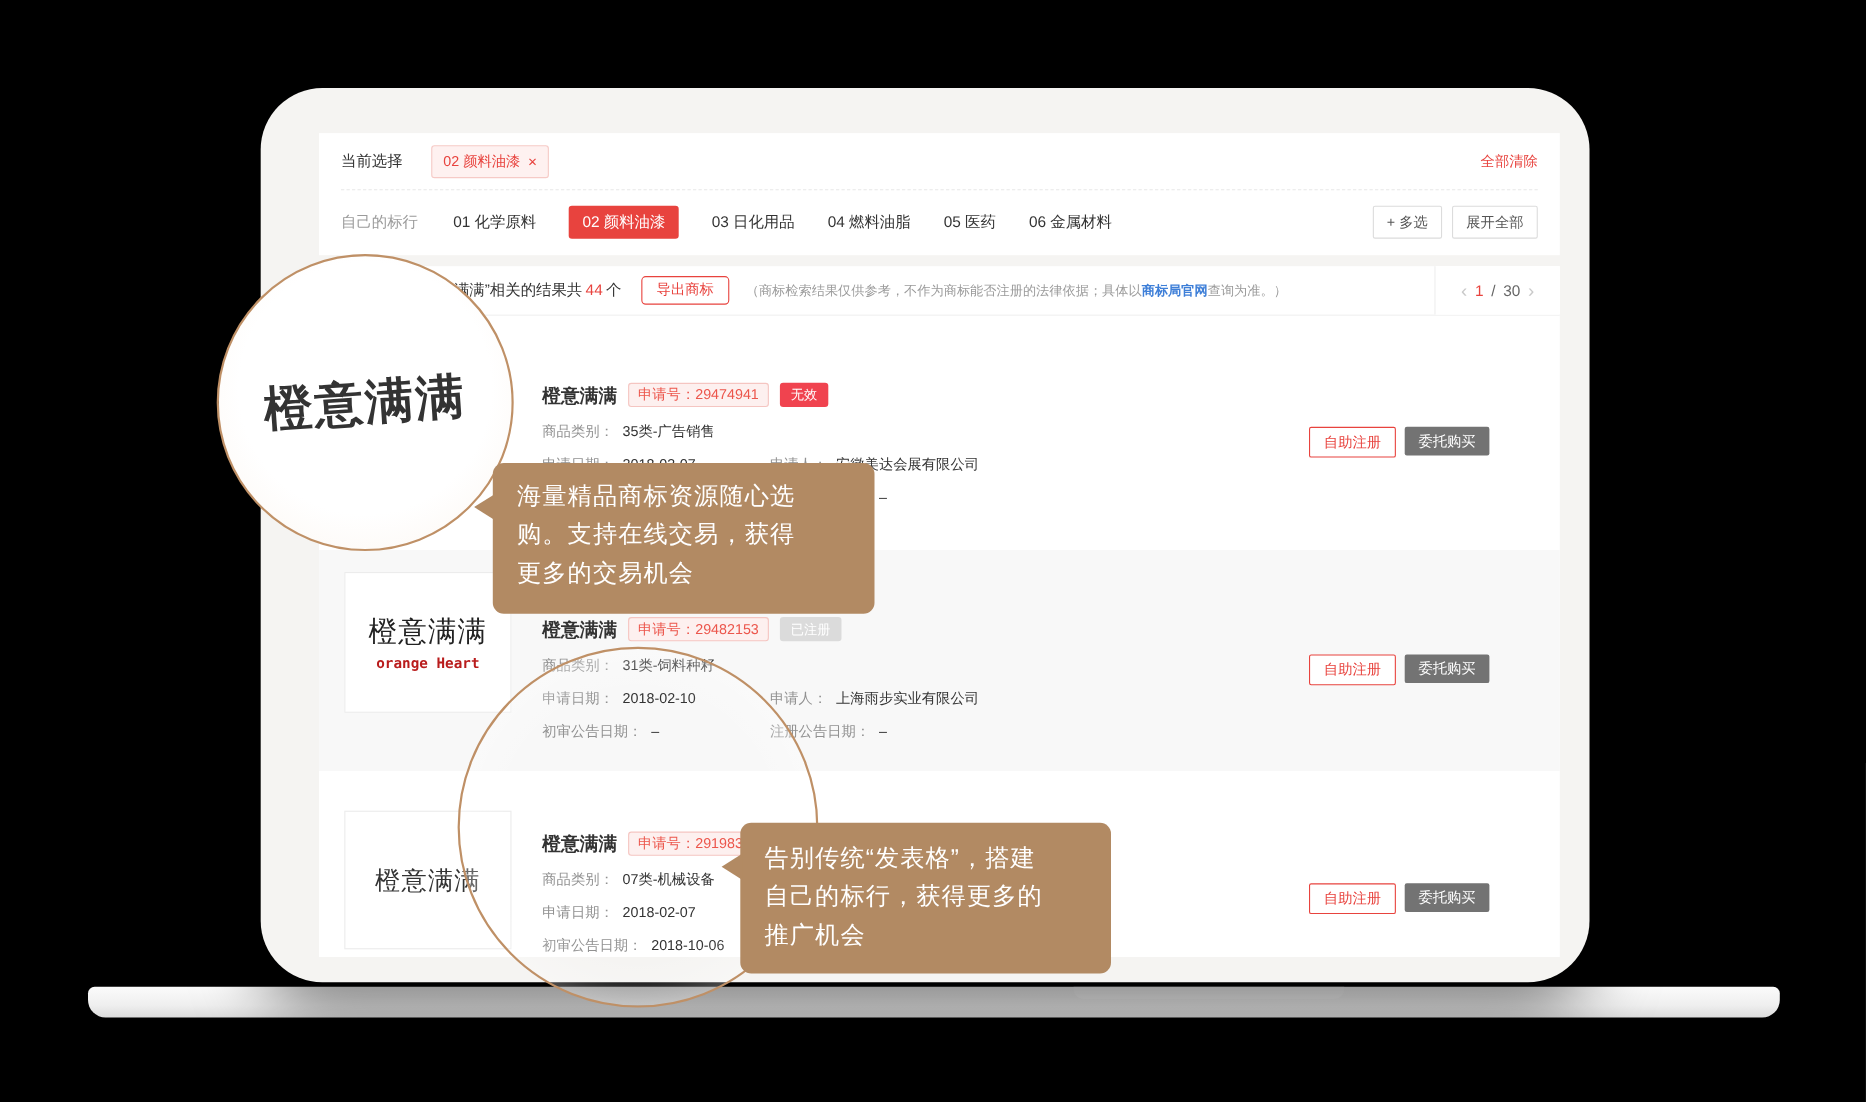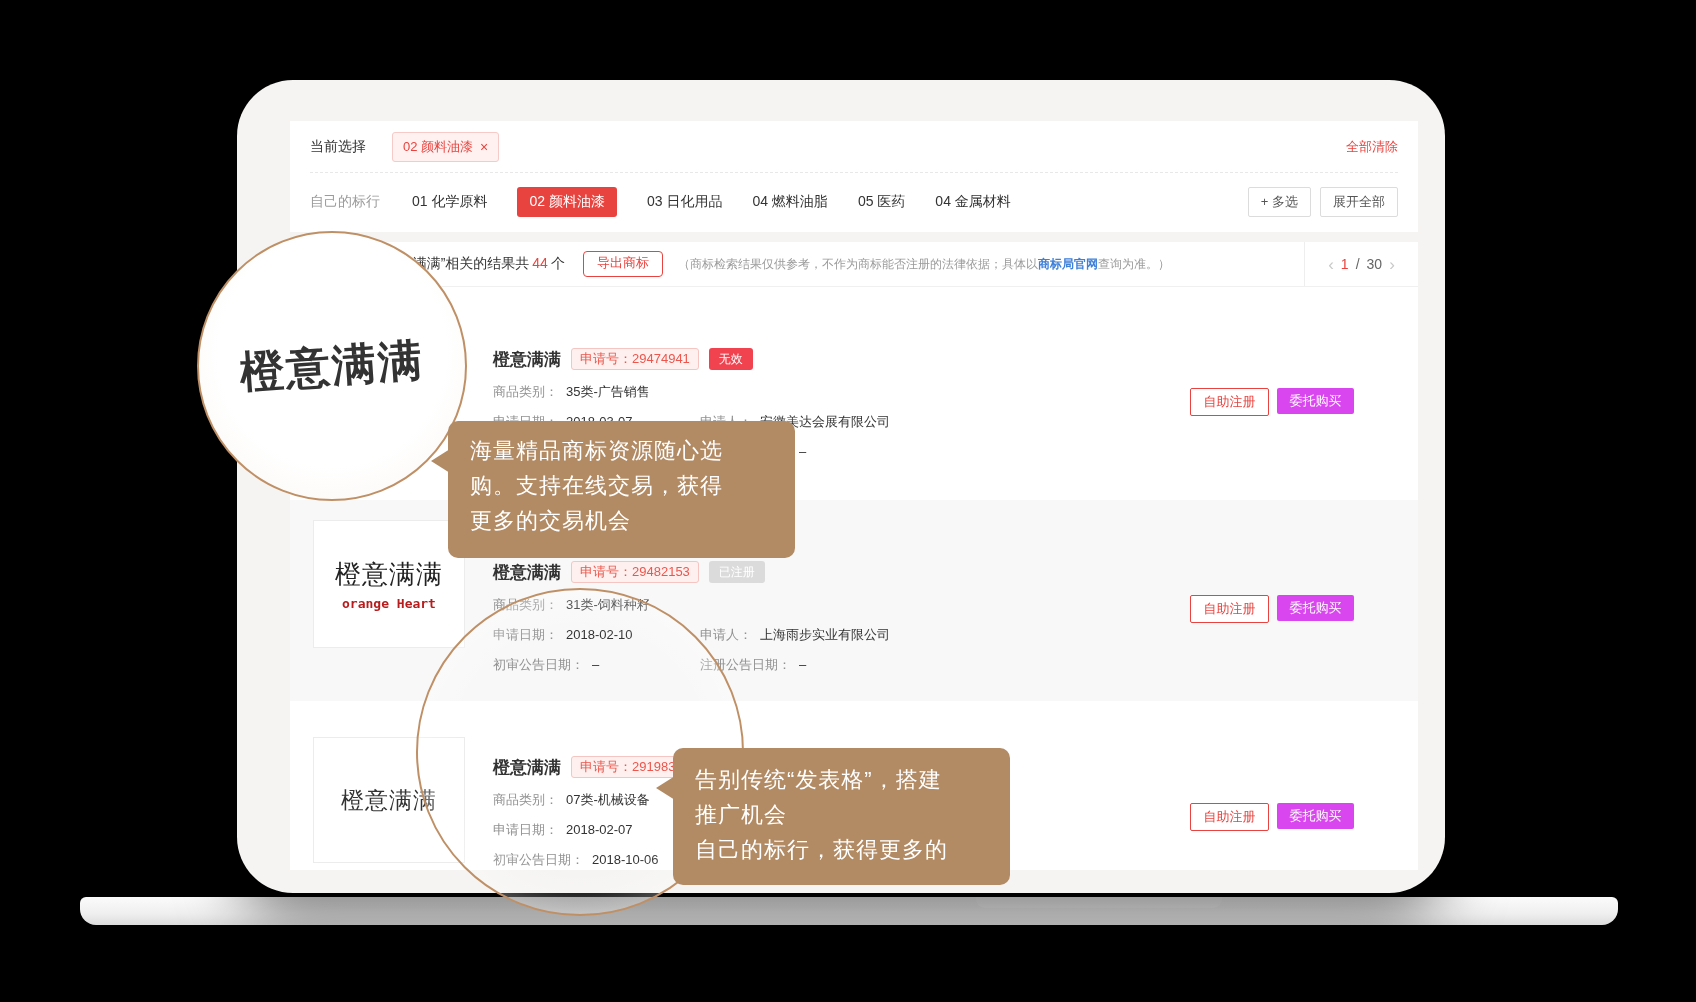--- a/index.html
+++ b/index.html
@@ -77,21 +77,21 @@
   .tm-line{position:relative;margin-top:12px;height:18px;font-size:13px;color:#333;width:660px;white-space:nowrap;}
   .fl{color:#919191;margin-right:8px;}
   .col2{position:absolute;left:207px;top:0;}
 
   .row-actions{position:absolute;left:900px;display:flex;gap:8px;}
   .row1 .row-actions{top:101px;}
   .row2 .row-actions{top:95px;}
   .row3 .row-actions{top:102px;}
   .btn-outline{width:77px;height:26px;border:1px solid #e8433e;color:#e8433e;background:#fff;
                border-radius:2px;font-size:13px;display:flex;align-items:center;justify-content:center;cursor:pointer;}
-  .btn-solid{width:77px;height:26px;border:none;background:#d946ef;color:#fff;border-radius:2px;
+  .btn-solid{width:77px;height:26px;border:none;background:#737373;color:#fff;border-radius:2px;
              font-size:13px;display:flex;align-items:center;justify-content:center;cursor:pointer;}
 
   
   .circle1{position:absolute;left:197px;top:231px;width:266px;height:266px;border-radius:50%;
            border:2px solid #bf9066;z-index:40;display:flex;align-items:center;justify-content:center;
            background:radial-gradient(circle at 50% 45%, #ffffff 58%, #fdfaf7 78%, #f0e8e0 100%);}
   .mag-text{font-size:44px;color:#333;font-weight:600;letter-spacing:2px;transform:rotate(-4deg);
             font-family:"Liberation Sans","DejaVu Sans",sans-serif;}
   .circle2{position:absolute;left:416px;top:588px;width:324px;height:324px;border-radius:50%;
            border:2px solid #bf9066;z-index:30;
@@ -127,21 +127,21 @@
       <span class="clear-all">全部清除</span>
     </div>
     <div class="fp-divider"></div>
     <div class="fp-bottom">
       <span class="cat-label">自己的标行</span>
       <span class="cat-item">01 化学原料</span>
       <span class="cat-item sel">02 颜料油漆</span>
       <span class="cat-item">03 日化用品</span>
       <span class="cat-item">04 燃料油脂</span>
       <span class="cat-item">05 医药</span>
-      <span class="cat-item">04 金属材料</span>
+      <span class="cat-item">06 金属材料</span>
       <span class="fp-actions">
         <span class="fp-btn">+ 多选</span>
         <span class="fp-btn">展开全部</span>
       </span>
     </div>
   </div>
 
   <div class="panel results-panel">
     <div class="res-header">
       <span class="summary"><span>为您检索到“橙意满满”相关的结果共</span><span class="cnt">44</span><span>个</span></span>
@@ -243,17 +243,17 @@
 
   <div class="bubble bubble1">
     <div class="bubble-arrow"></div>
     <div class="bl">海量精品商标资源随心选</div>
     <div class="bl">购。支持在线交易，获得</div>
     <div class="bl">更多的交易机会</div>
   </div>
   <div class="bubble bubble2">
     <div class="bubble-arrow"></div>
     <div class="bl">告别传统“发表格”，搭建</div>
+    <div class="bl">自己的标行，获得更多的</div>
     <div class="bl">推广机会</div>
-    <div class="bl">自己的标行，获得更多的</div>
   </div>
 
 </div>
 
 </body></html>

